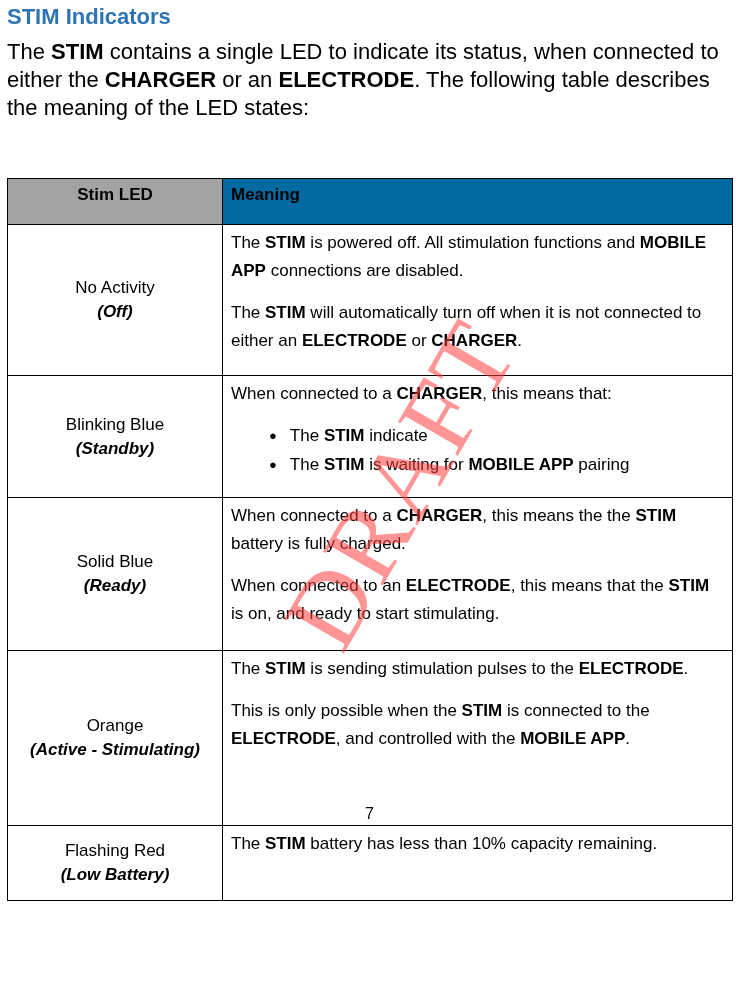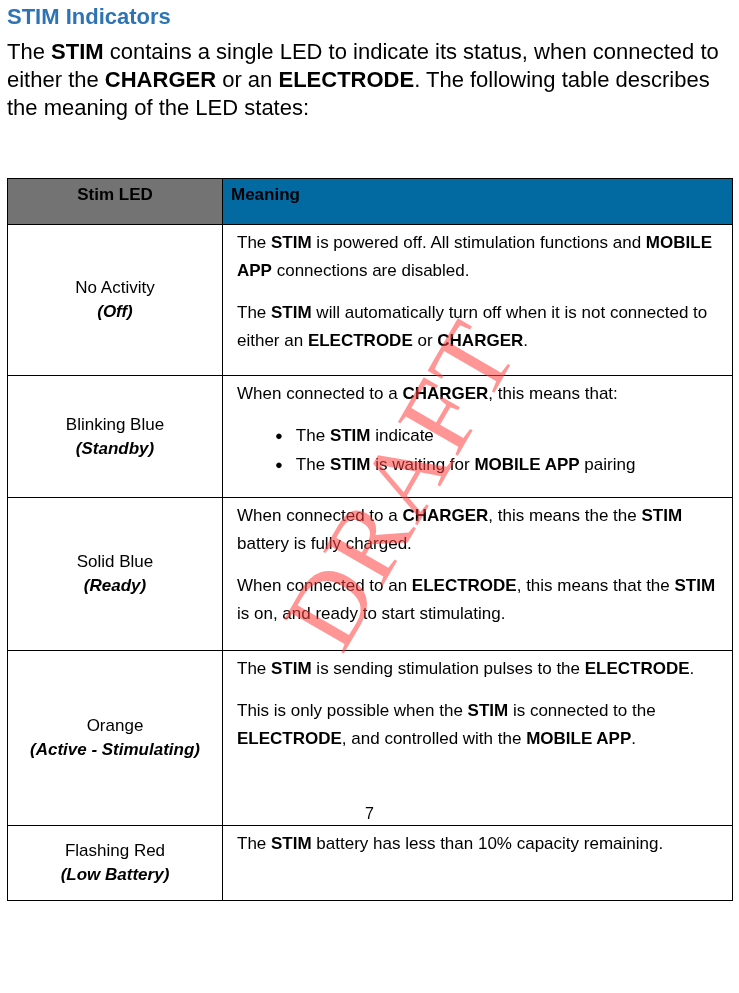--- a/index.html
+++ b/index.html
@@ -44,21 +44,21 @@
     padding-bottom: 4px;
   }
   th.led-col { text-align: center; }
   th.meaning-col { text-align: left; padding-left: 8px; }
   tr.hdr { height: 46px; }
   td.led-cell { text-align: center; vertical-align: middle; padding: 4px; }
   .led-name { font-weight: normal; font-size: 17px; line-height: 24px; }
   .led-state { font-weight: bold; font-style: italic; font-size: 17px; line-height: 24px; }
   td.meaning-cell {
     vertical-align: top;
-    padding: 4px 8px 6px 14px;
+    padding: 4px 8px 6px 8px;
     font-size: 17px;
     line-height: 28px;
   }
   td.meaning-cell p { margin: 0 0 14px 0; }
   td.meaning-cell p:last-child { margin-bottom: 0; }
   td.meaning-cell ul { margin: 0 0 6px 0; padding: 0 0 0 38px; list-style: none; }
   td.meaning-cell li::before {
     content: "\25CF";
     font-size: 13px;
     margin-right: 13px;
@@ -101,21 +101,21 @@
       <p><span>The </span><b>STIM</b><span> contains a single LED to indicate its status, when connected to either the </span><b>CHARGER</b><span> or an </span><b>ELECTRODE</b><span>.  The following table describes the meaning of the LED states:</span></p>
     </div>
 
   <table class="led-table">
     <colgroup>
         <col class="c1">
         <col class="c2">
       </colgroup>
     <tbody>
       <tr class="hdr">
-        <th class="led-col" style="background: #737373; margin-left: 28px;">Stim LED</th>
+        <th class="led-col" style="background: #a3a3a3; margin-left: 28px;">Stim LED</th>
         <th class="meaning-col" style="background: #0369a1;">Meaning</th>
       </tr>
 
       <tr class="r1">
         <td class="led-cell">
           <div class="led-name">No Activity</div>
           <div class="led-state">(Off)</div>
         </td>
         <td class="meaning-cell">
             <p><span>The </span><b>STIM</b><span> is powered off.  All stimulation functions and </span><b>MOBILE APP</b><span> connections are disabled.</span></p>

